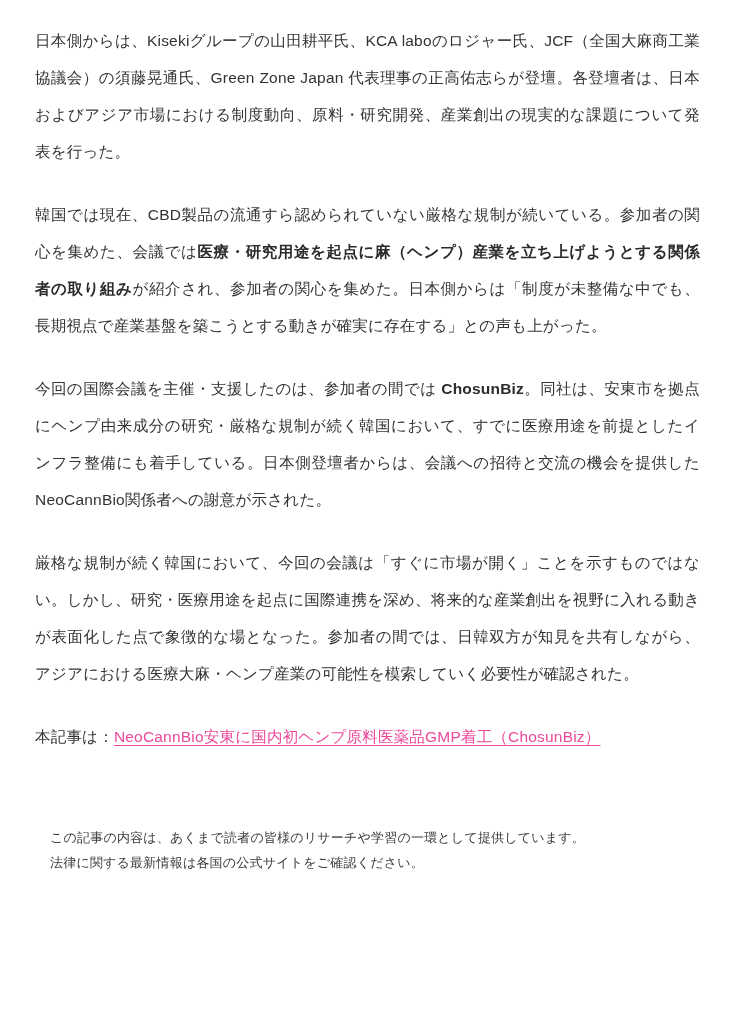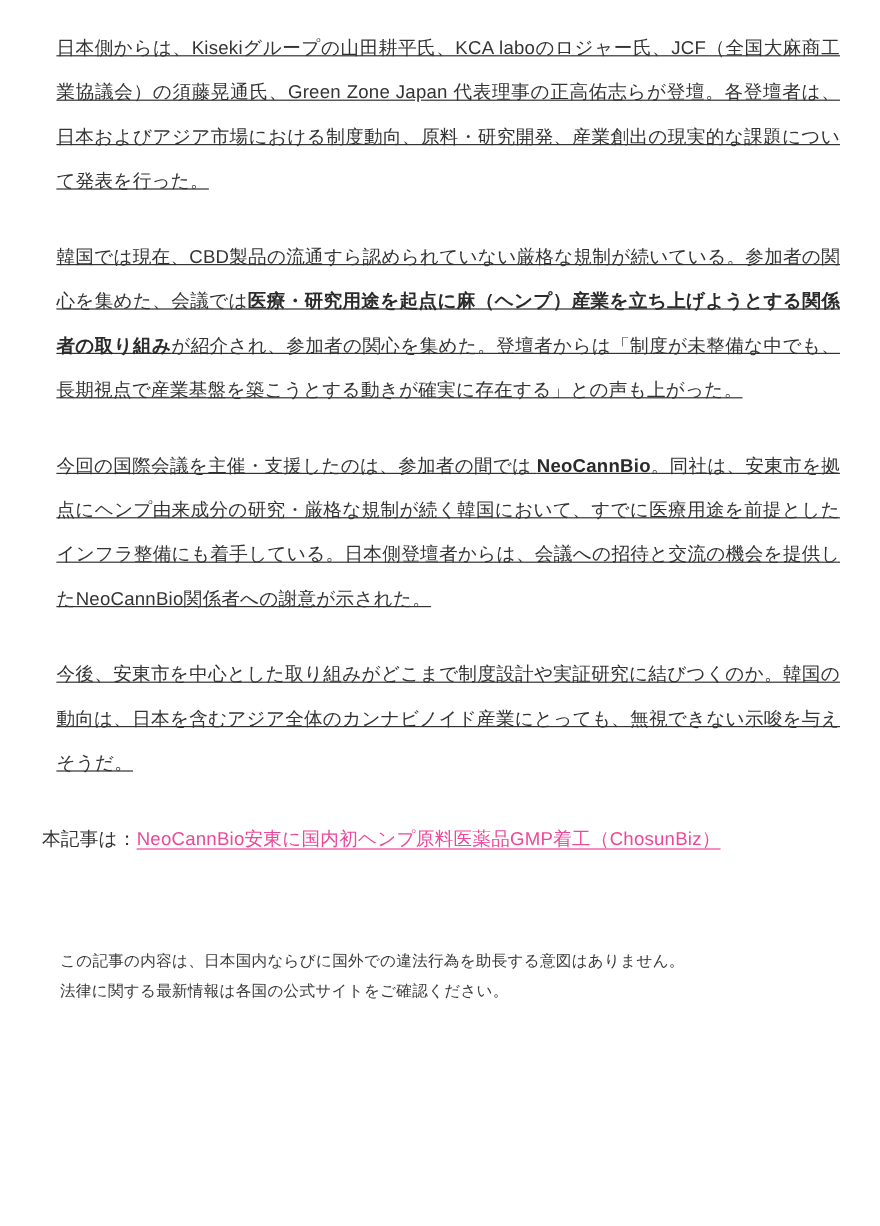--- a/index.html
+++ b/index.html
@@ -16,28 +16,27 @@
     overflow: hidden;
   }
 
   .article {
     box-sizing: border-box;
     width: 733px;
     padding: 22px 33px 0 35px;
   }
 
   .para {
-    margin: 0 0 26px 12px;
+    margin: 0 0 26px 0;
     font-size: 15.5px;
     line-height: 37px;
     letter-spacing: 0.2px;
     color: #333333;
     text-align: justify;
     text-justify: inter-character;
-    text-decoration: underline;
   }
   .para:last-of-type { margin-bottom: 0; }
 
   .para b,
   .para strong {
     font-weight: 700;
     color: #2b2b2b;
   }
 
   .ref-line {
@@ -67,24 +66,24 @@
     display: block;
     white-space: nowrap;
   }
 </style>
 </head>
 <body>
 
 <div class="article">
 
   <p class="para"><span>日本側からは、Kisekiグループの山田耕平氏、KCA laboのロジャー氏、JCF（全国大麻商工業協議会）の須藤晃通氏、Green Zone Japan 代表理事の正高佑志らが登壇。各登壇者は、日本およびアジア市場における制度動向、原料・研究開発、産業創出の現実的な課題について発表を行った。</span></p>
-  <p class="para"><span>韓国では現在、CBD製品の流通すら認められていない厳格な規制が続いている。参加者の関心を集めた、会議では</span><b>医療・研究用途を起点に麻（ヘンプ）産業を立ち上げようとする関係者の取り組み</b><span>が紹介され、参加者の関心を集めた。登壇者からは「制度が未整備な中でも、長期視点で産業基盤を築こうとする動きが確実に存在する」との声も上がった。</span></p>
-  <p class="para"><span>今回の国際会議を主催・支援したのは、参加者の間では </span><b>NeoCannBio</b><span>。同社は、安東市を拠点にヘンプ由来成分の研究・厳格な規制が続く韓国において、すでに医療用途を前提としたインフラ整備にも着手している。日本側登壇者からは、会議への招待と交流の機会を提供したNeoCannBio関係者への謝意が示された。</span></p>
-  <p class="para"><span>今後、安東市を中心とした取り組みがどこまで制度設計や実証研究に結びつくのか。韓国の動向は、日本を含むアジア全体のカンナビノイド産業にとっても、無視できない示唆を与えそうだ。</span></p>
+  <p class="para"><span>韓国では現在、CBD製品の流通すら認められていない厳格な規制が続いている。参加者の関心を集めた、会議では</span><b>医療・研究用途を起点に麻（ヘンプ）産業を立ち上げようとする関係者の取り組み</b><span>が紹介され、参加者の関心を集めた。日本側からは「制度が未整備な中でも、長期視点で産業基盤を築こうとする動きが確実に存在する」との声も上がった。</span></p>
+  <p class="para"><span>今回の国際会議を主催・支援したのは、参加者の間では </span><b>ChosunBiz</b><span>。同社は、安東市を拠点にヘンプ由来成分の研究・厳格な規制が続く韓国において、すでに医療用途を前提としたインフラ整備にも着手している。日本側登壇者からは、会議への招待と交流の機会を提供したNeoCannBio関係者への謝意が示された。</span></p>
+  <p class="para"><span>厳格な規制が続く韓国において、今回の会議は「すぐに市場が開く」ことを示すものではない。しかし、研究・医療用途を起点に国際連携を深め、将来的な産業創出を視野に入れる動きが表面化した点で象徴的な場となった。参加者の間では、日韓双方が知見を共有しながら、アジアにおける医療大麻・ヘンプ産業の可能性を模索していく必要性が確認された。</span></p>
 
   <p class="ref-line"><span>本記事は：</span><a class="ref-link" href="#">NeoCannBio安東に国内初ヘンプ原料医薬品GMP着工（ChosunBiz）</a></p>
 
   <div class="disclaimer">
-    <span class="disclaimer-line">この記事の内容は、日本国内ならびに国外での違法行為を助長する意図はありません。</span>
+    <span class="disclaimer-line">この記事の内容は、あくまで読者の皆様のリサーチや学習の一環として提供しています。</span>
     <span class="disclaimer-line">法律に関する最新情報は各国の公式サイトをご確認ください。</span>
   </div>
 
 </div>
 
 </body></html>

